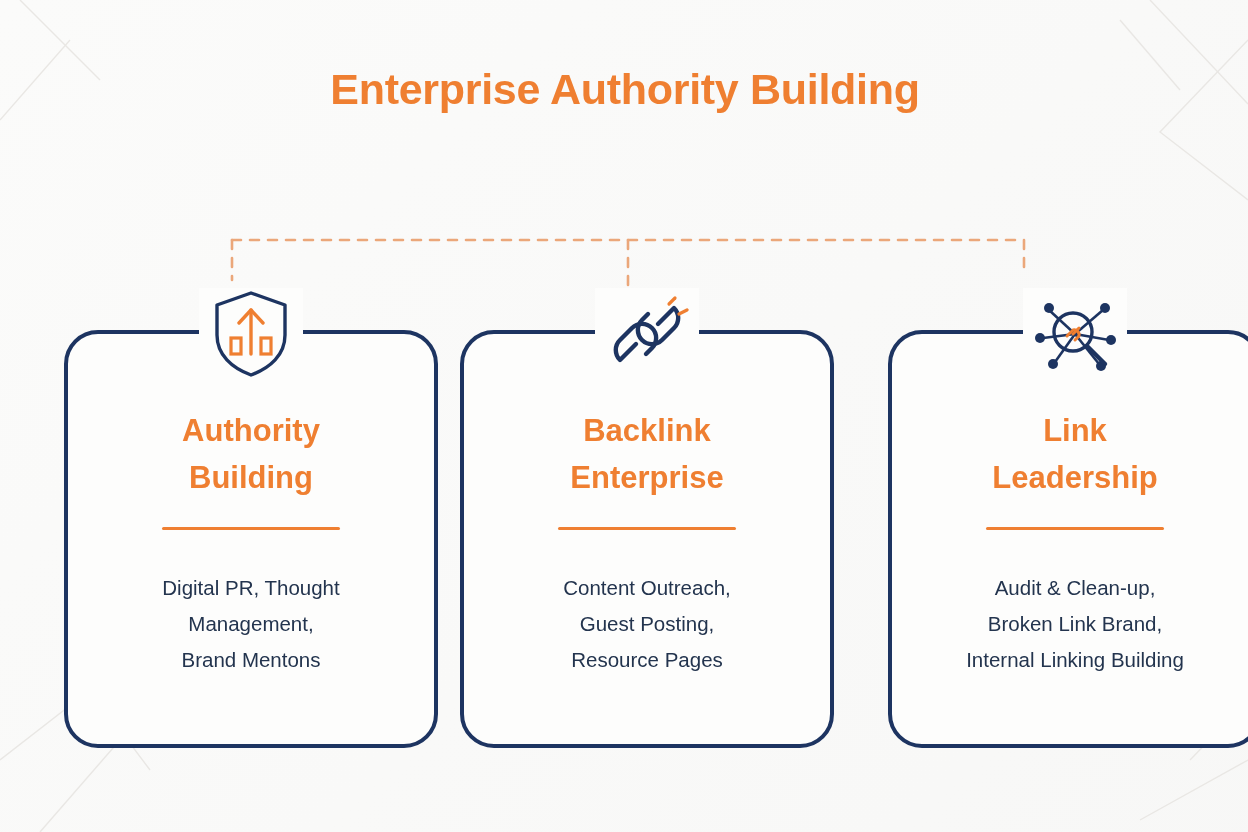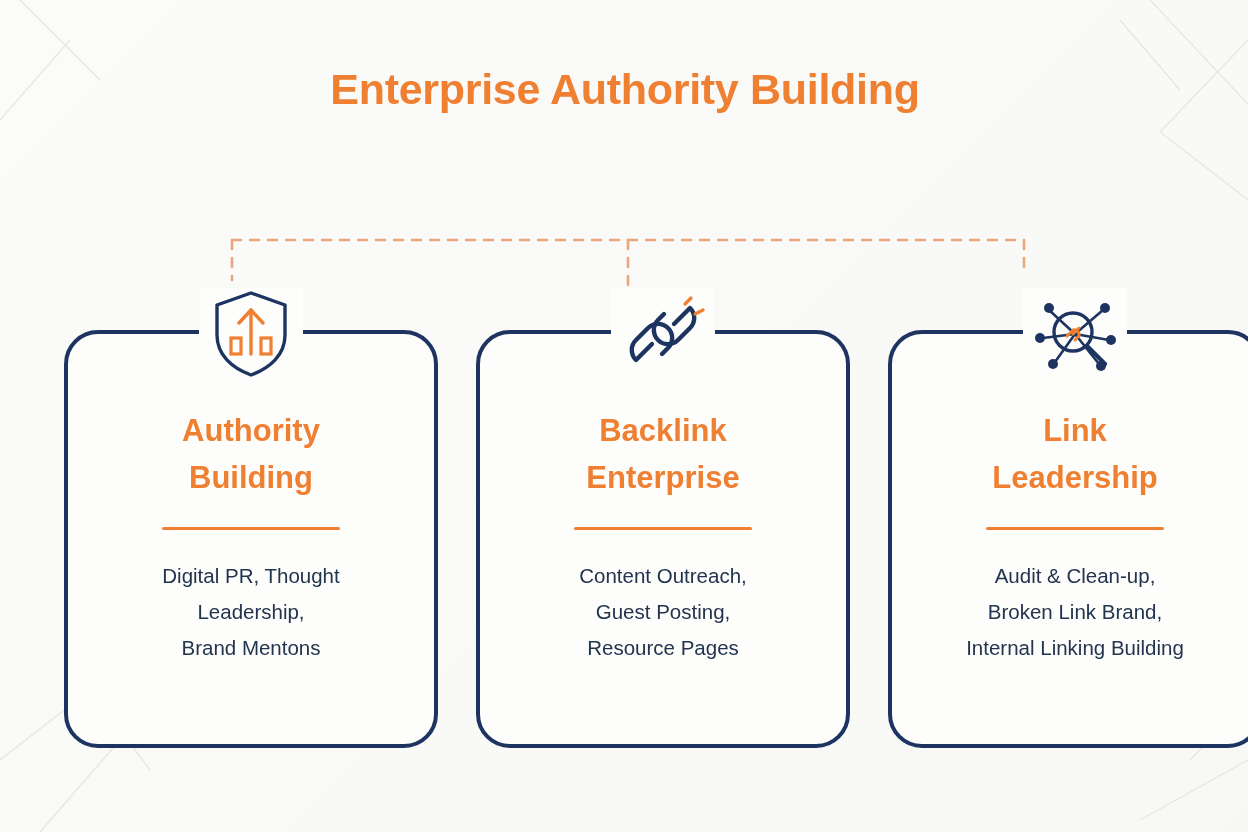--- a/index.html
+++ b/index.html
@@ -68,21 +68,21 @@
     position: absolute;
     top: 0;
     width: 374px;
     height: 418px;
     border: 4px solid #1d3461;
     border-radius: 34px;
     background: #fdfdfc;
     box-sizing: border-box;
   }
   .card.c1 { left: 64px; }
-  .card.c2 { left: 476px; }
+  .card.c2 { left: 460px; }
   .card.c3 { left: 888px; }
 
   .card-icon {
     position: absolute;
     top: -46px;
     left: 50%;
     transform: translateX(-50%);
     width: 104px;
     height: 92px;
     background: #fdfdfc;
@@ -102,21 +102,21 @@
     line-height: 1.5;
   }
   .divider {
     width: 178px;
     height: 3px;
     background: #ef7f31;
     margin: 26px auto 0 auto;
     border-radius: 2px;
   }
   .card-desc {
-    margin-top: 28px;
+    margin-top: 40px;
     color: #23344e;
     font-size: 20.5px;
     line-height: 1.75;
   }
 </style>
 </head>
 <body>
 
 <div class="canvas">
 
@@ -158,21 +158,21 @@
           <path d="M43 22 L43 66" stroke="#ef7f31" stroke-width="3.4" fill="none" stroke-linecap="round"></path>
           <path d="M31 35 L43 22 L55 35" stroke="#ef7f31" stroke-width="3.4" fill="none" stroke-linecap="round" stroke-linejoin="round"></path>
         </svg>
       </div>
       <div class="card-body">
         <div class="card-title">Authority</div>
         <div class="card-title">Building</div>
         <div class="divider"></div>
         <div class="card-desc">
           <div>Digital PR, Thought</div>
-          <div>Leadership,</div>
+          <div>Management,</div>
           <div>Brand Mentons</div>
         </div>
       </div>
     </div>
 
     <div class="card c2">
       <div class="card-icon">
         <svg width="96" height="80" viewBox="0 0 96 80">
           <g fill="none" stroke="#1d3461" stroke-width="4.4" stroke-linecap="round" stroke-linejoin="round">
             <path d="M37 50 L21 66 A14 14 0 0 1 21 46 L33 34 A14 14 0 0 1 53 54 L47 60"></path>

